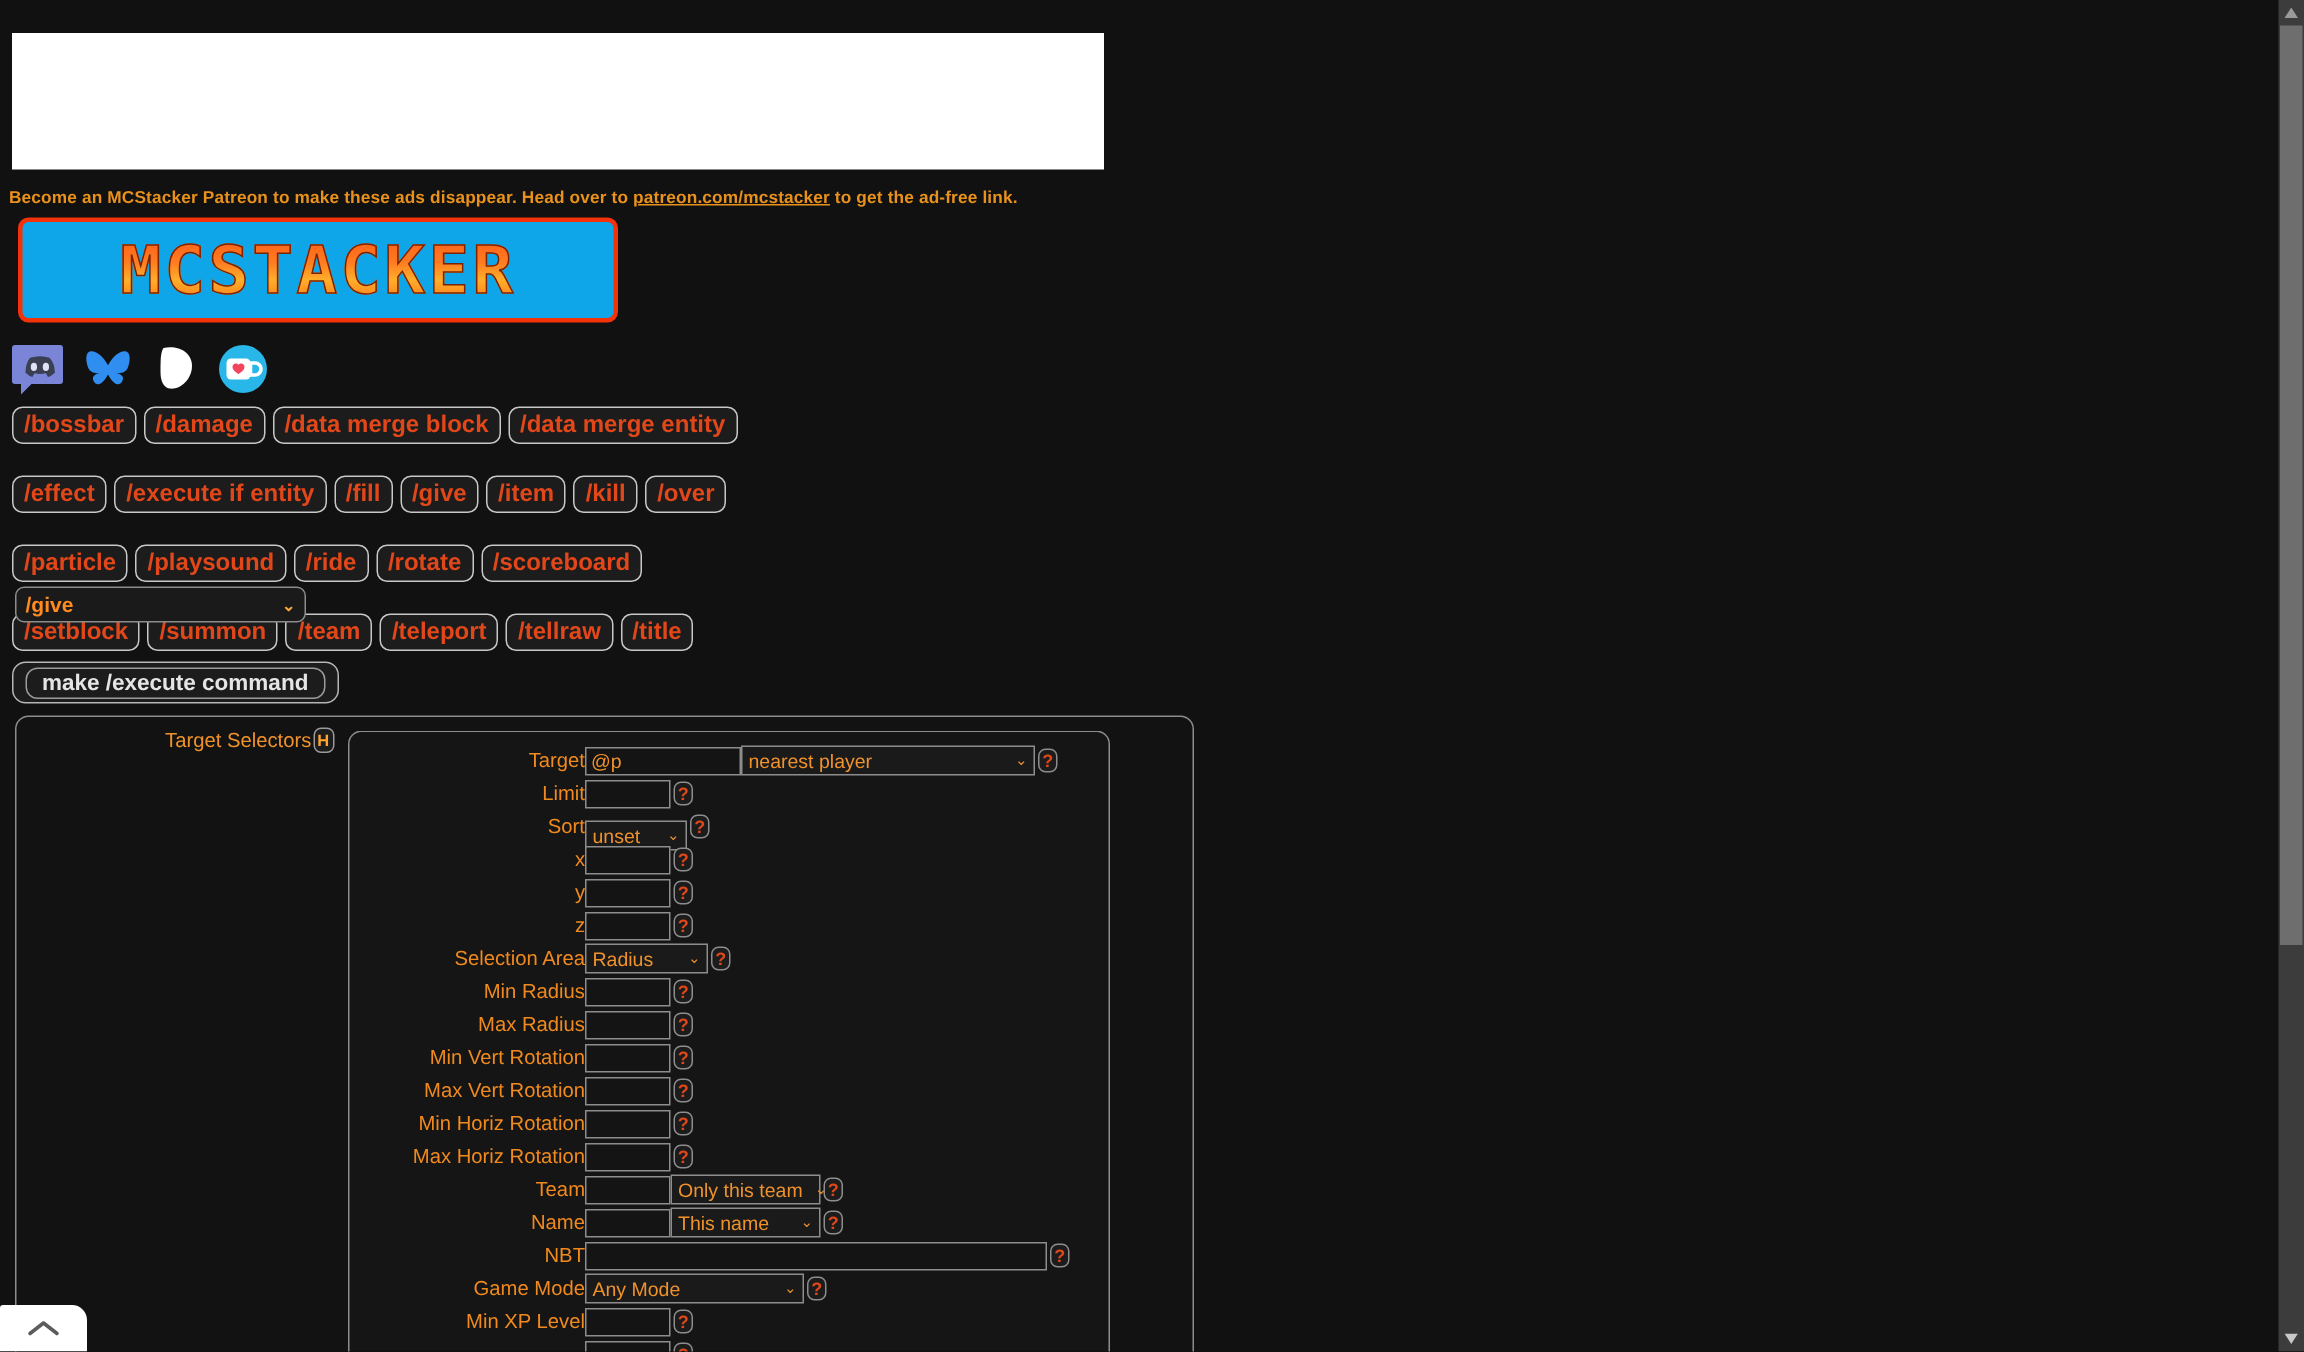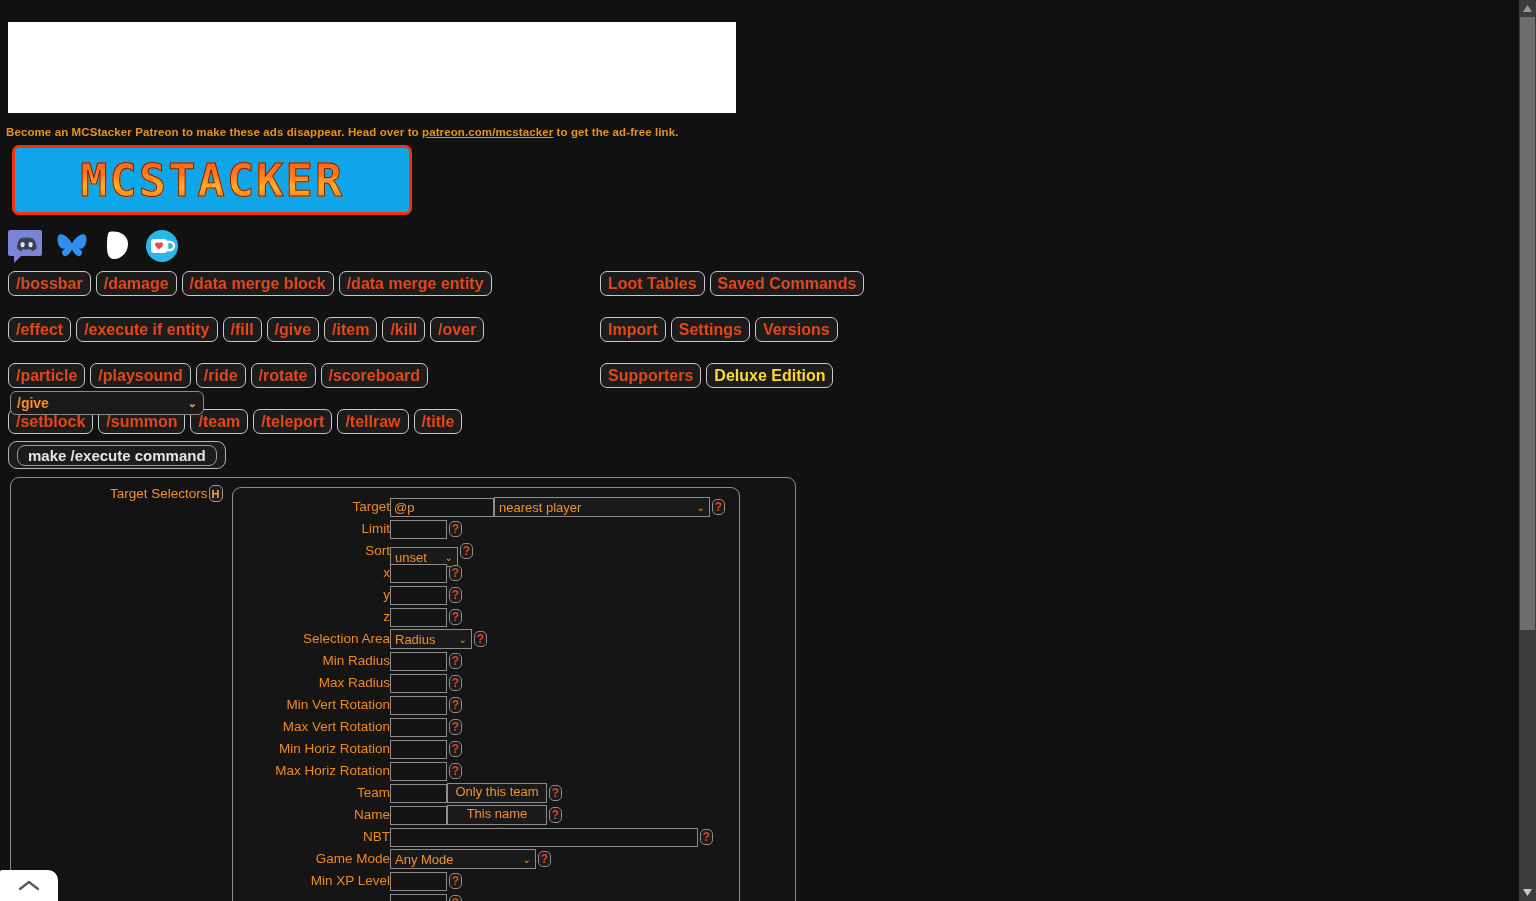--- a/index.html
+++ b/index.html
@@ -149,24 +149,24 @@
   .ftext.nbt { width: 308px; }
   .fsel {
     height: 20px;
     background: #1a1a1a;
     border: 1px solid #8d8d8d;
     color: #f0922c; font-size: 13px;
     display: flex; align-items: center; justify-content: space-between;
     padding: 0 4px; cursor: pointer; white-space: nowrap;
   }
   .fsel .chev { font-size: 10px; color: #f0922c; margin-left: 8px; }
-  .fsel.w216 { width: 216px; }
+  .fsel.w216 { width: 196px; }
   .fsel.w68  { width: 68px; margin-top: 12px; }
   .fsel.w82  { width: 82px; }
-  .fsel.w100 { width: 100px; flex-direction: column; }
+  .fsel.w100 { width: 100px; }
   .fsel.w146 { width: 146px; }
   .help {
     display: inline-flex; align-items: center; justify-content: center;
     width: 13px; height: 16px; margin-left: 2px;
     border: 1px solid #8d8d8d; border-radius: 5px;
     background: #1c1c1c;
     color: #e2471a; font-size: 12px; font-weight: bold;
     cursor: pointer; flex: none;
   }
 
@@ -273,35 +273,20 @@
     <div class="btn-row">
       <div class="cmd-btn">/setblock</div>
       <div class="cmd-btn">/summon</div>
       <div class="cmd-btn">/team</div>
       <div class="cmd-btn">/teleport</div>
       <div class="cmd-btn">/tellraw</div>
       <div class="cmd-btn">/title</div>
     </div>
   </div>
 
-  <div class="btn-col-right">
-    <div class="btn-row">
-      <div class="cmd-btn">Loot Tables</div>
-      <div class="cmd-btn">Saved Commands</div>
-    </div>
-    <div class="btn-row">
-      <div class="cmd-btn">Import</div>
-      <div class="cmd-btn">Settings</div>
-      <div class="cmd-btn">Versions</div>
-    </div>
-    <div class="btn-row">
-      <div class="cmd-btn">Supporters</div>
-      <div class="cmd-btn gold">Deluxe Edition</div>
-    </div>
-  </div>
 
   <div class="give-select">
     <span>/give</span>
     <span class="chev">⌄</span>
   </div>
 
   <div class="exec-outer">
     <div class="exec-inner">make /execute command</div>
   </div>
 

